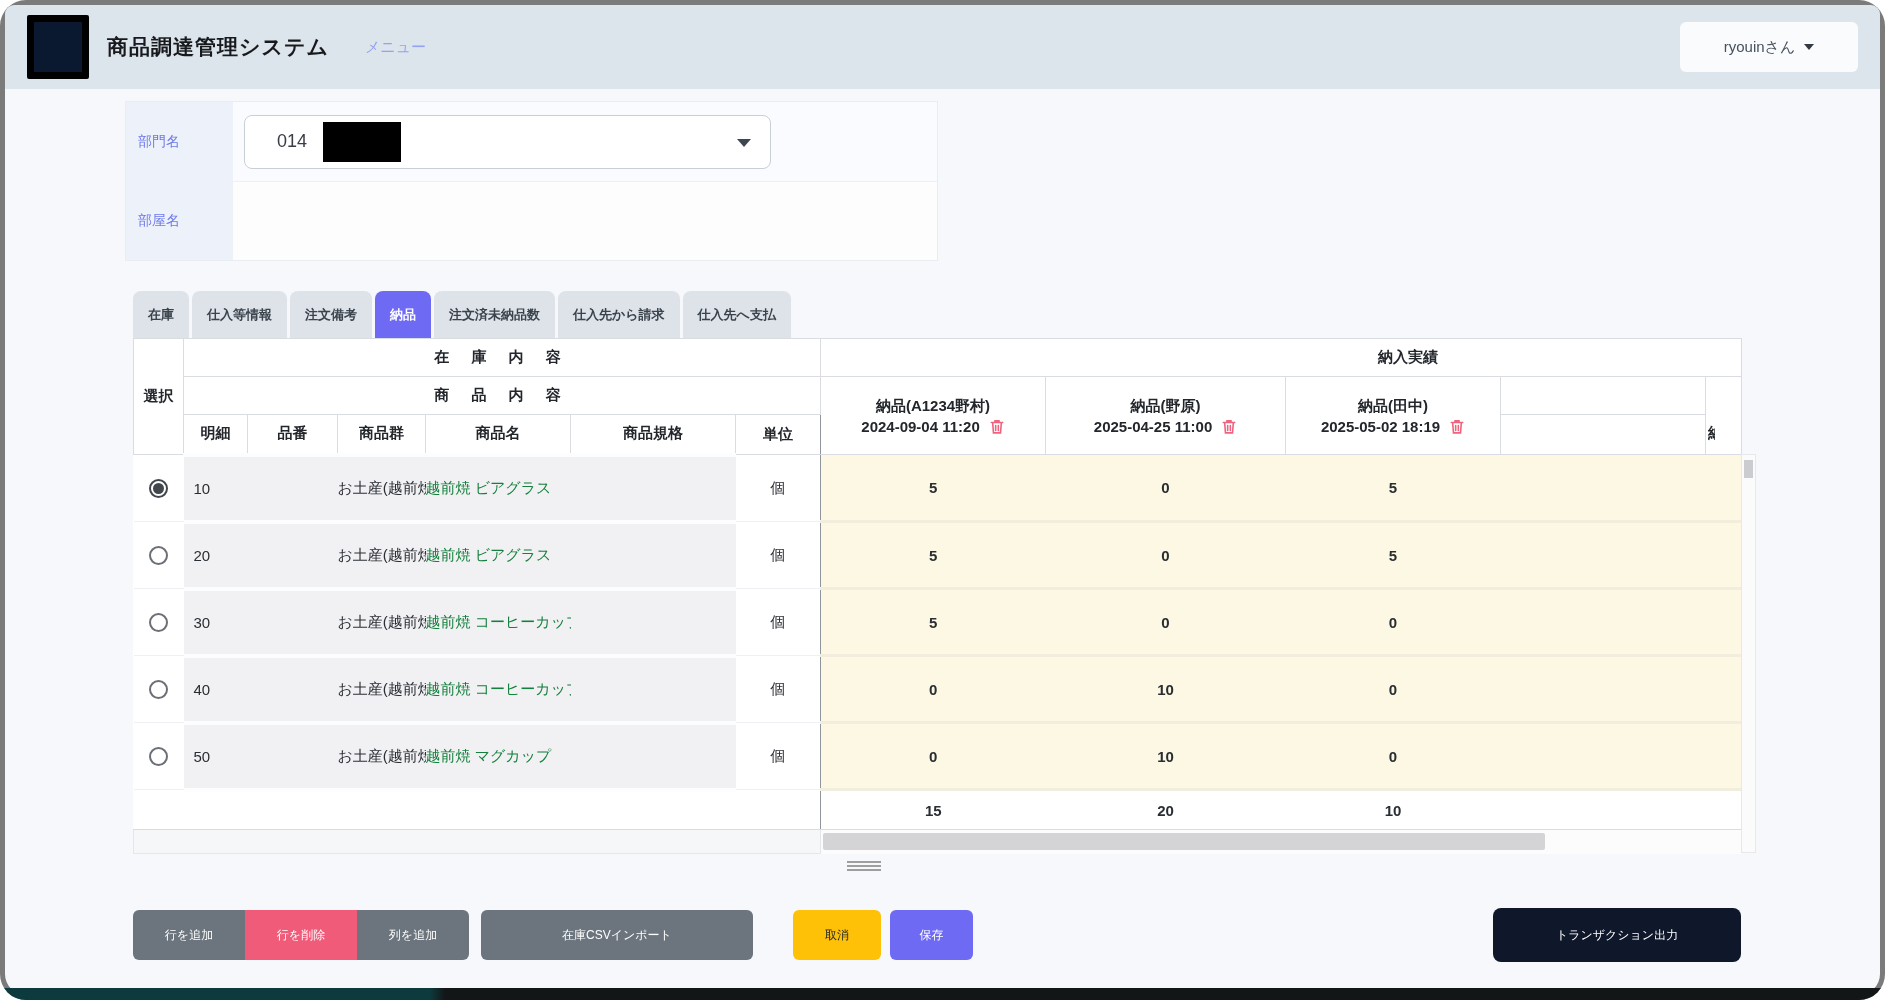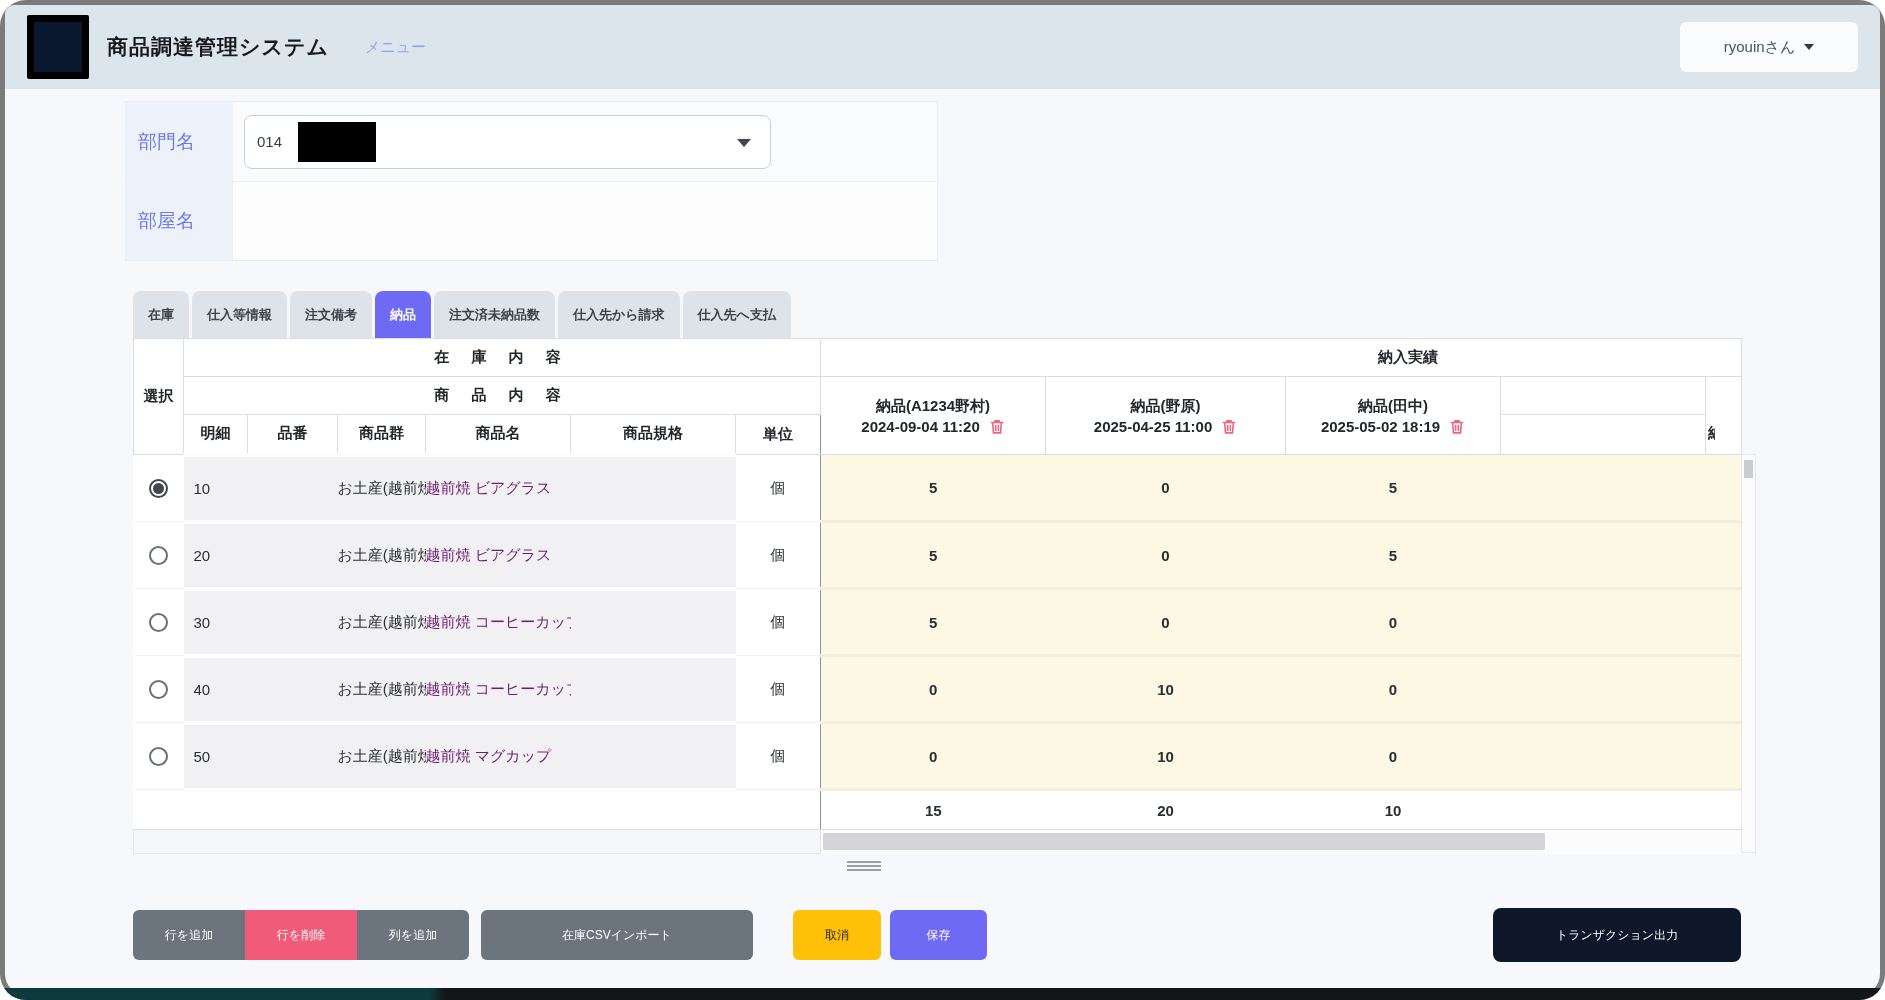--- a/index.html
+++ b/index.html
@@ -41,27 +41,27 @@
   }
   
   .form-card {
     margin: 12px 0 0 125px; width: 813px; background: #fdfdfe;
     border: 1px solid #e9ecf1;
   }
   .form-row { display: flex; height: 79px; }
   .form-row + .form-row { border-top: 1px solid #edf0f4; }
   .f-label {
     width: 107px; background: #edf1fa; display: flex; align-items: center;
-    padding-left: 12px; color: #6d79ea; font-size: 19px;
+    padding-left: 12px; color: #6d79ea; font-size: 14px;
   }
   .f-zone { flex: 1; background: #fafbfe; display: flex; align-items: center; padding-left: 11px; }
   .select {
     width: 527px; height: 54px; background: #fff; border: 1px solid #c9cfd7;
-    border-radius: 8px; display: flex; align-items: center; padding: 0 12px;
-    font-size: 15px; color: #383e46; position: relative; cursor: pointer;
+    border-radius: 8px; display: flex; align-items: center; padding: 0 32px;
+    font-size: 18px; color: #383e46; position: relative; cursor: pointer;
   }
   .select .sel-caret {
     position: absolute; right: 19px; top: 23px; width: 0; height: 0;
     border-left: 7px solid transparent; border-right: 7px solid transparent;
     border-top: 8px solid #3f4651;
   }
   .redact { width: 78px; height: 40px; background: #000; margin-left: 16px; }
   .room-name { margin-left: 15px; }
   
   .tabs { margin: 30px 0 0 133px; display: flex; gap: 3px; }
@@ -90,21 +90,21 @@
     overflow: hidden; white-space: nowrap; font-weight: 700; font-size: 15px; color: #23272c;
   }
   tr.data { height: 67px; }
   .sheet td { font-size: 15px; color: #2a2e33; overflow: hidden; white-space: nowrap; }
   .c-sel  { background: #fff; text-align: center; border-bottom: 1px solid #eef0f3; }
   .g      { background: #f1f1f3; border-top: 4px solid #fcfdfe; border-bottom: 4px solid #fcfdfe; }
   .c-detail { padding-left: 10px; }
   .c-unit { background: #fff; text-align: center; border-bottom: 1px solid #eef0f3; }
   .c-val  { background: #fcf8e3; text-align: center; font-weight: 600; color: #23272c; border-bottom: 3px solid #f2eedd; }
   .clipbox { display: block; width: 100%; overflow: hidden; white-space: nowrap; }
-  .plink { color: #701a75; text-decoration: none; cursor: pointer; }
+  .plink { color: #15803d; text-decoration: none; cursor: pointer; }
   .radio {
     display: inline-block; width: 19px; height: 19px; border: 2px solid #6b7076;
     border-radius: 50%; background: #fff; position: relative; cursor: pointer; vertical-align: middle;
   }
   .radio.checked { border-color: #42474d; }
   .radio.checked::after {
     content: ''; position: absolute; left: 2px; top: 2px; right: 2px; bottom: 2px;
     background: #42474d; border-radius: 50%;
   }
   tr.total { height: 40px; }
@@ -131,21 +131,21 @@
     font-weight: 500; white-space: nowrap; font-family: inherit;
   }
   .grp { display: flex; }
   .grp .btn { width: 112px; border-radius: 0; }
   .grp .btn:first-child { border-radius: 6px 0 0 6px; }
   .grp .btn:last-child  { border-radius: 0 6px 6px 0; }
   .btn-gray { background: #6c757d; }
   .btn-pink { background: #ef5b78; }
   .btn-csv  { background: #6c757d; width: 272px; margin-left: 12px; }
   .btn-cancel { background: #fec107; color: #22262a; width: 88px; margin-left: 40px; }
-  .btn-save { background: #6f6af4; width: 97px; margin-left: 9px; }
+  .btn-save { background: #6f6af4; width: 83px; margin-left: 9px; }
   .btn-export { background: #0f172a; width: 248px; height: 54px; margin-left: auto; border-radius: 8px; }
 </style>
 </head>
 <body>
 
 <div class="frame">
 
   <div class="topbar">
     <div class="logo"></div>
     <div class="app-title">商品調達管理システム</div>

